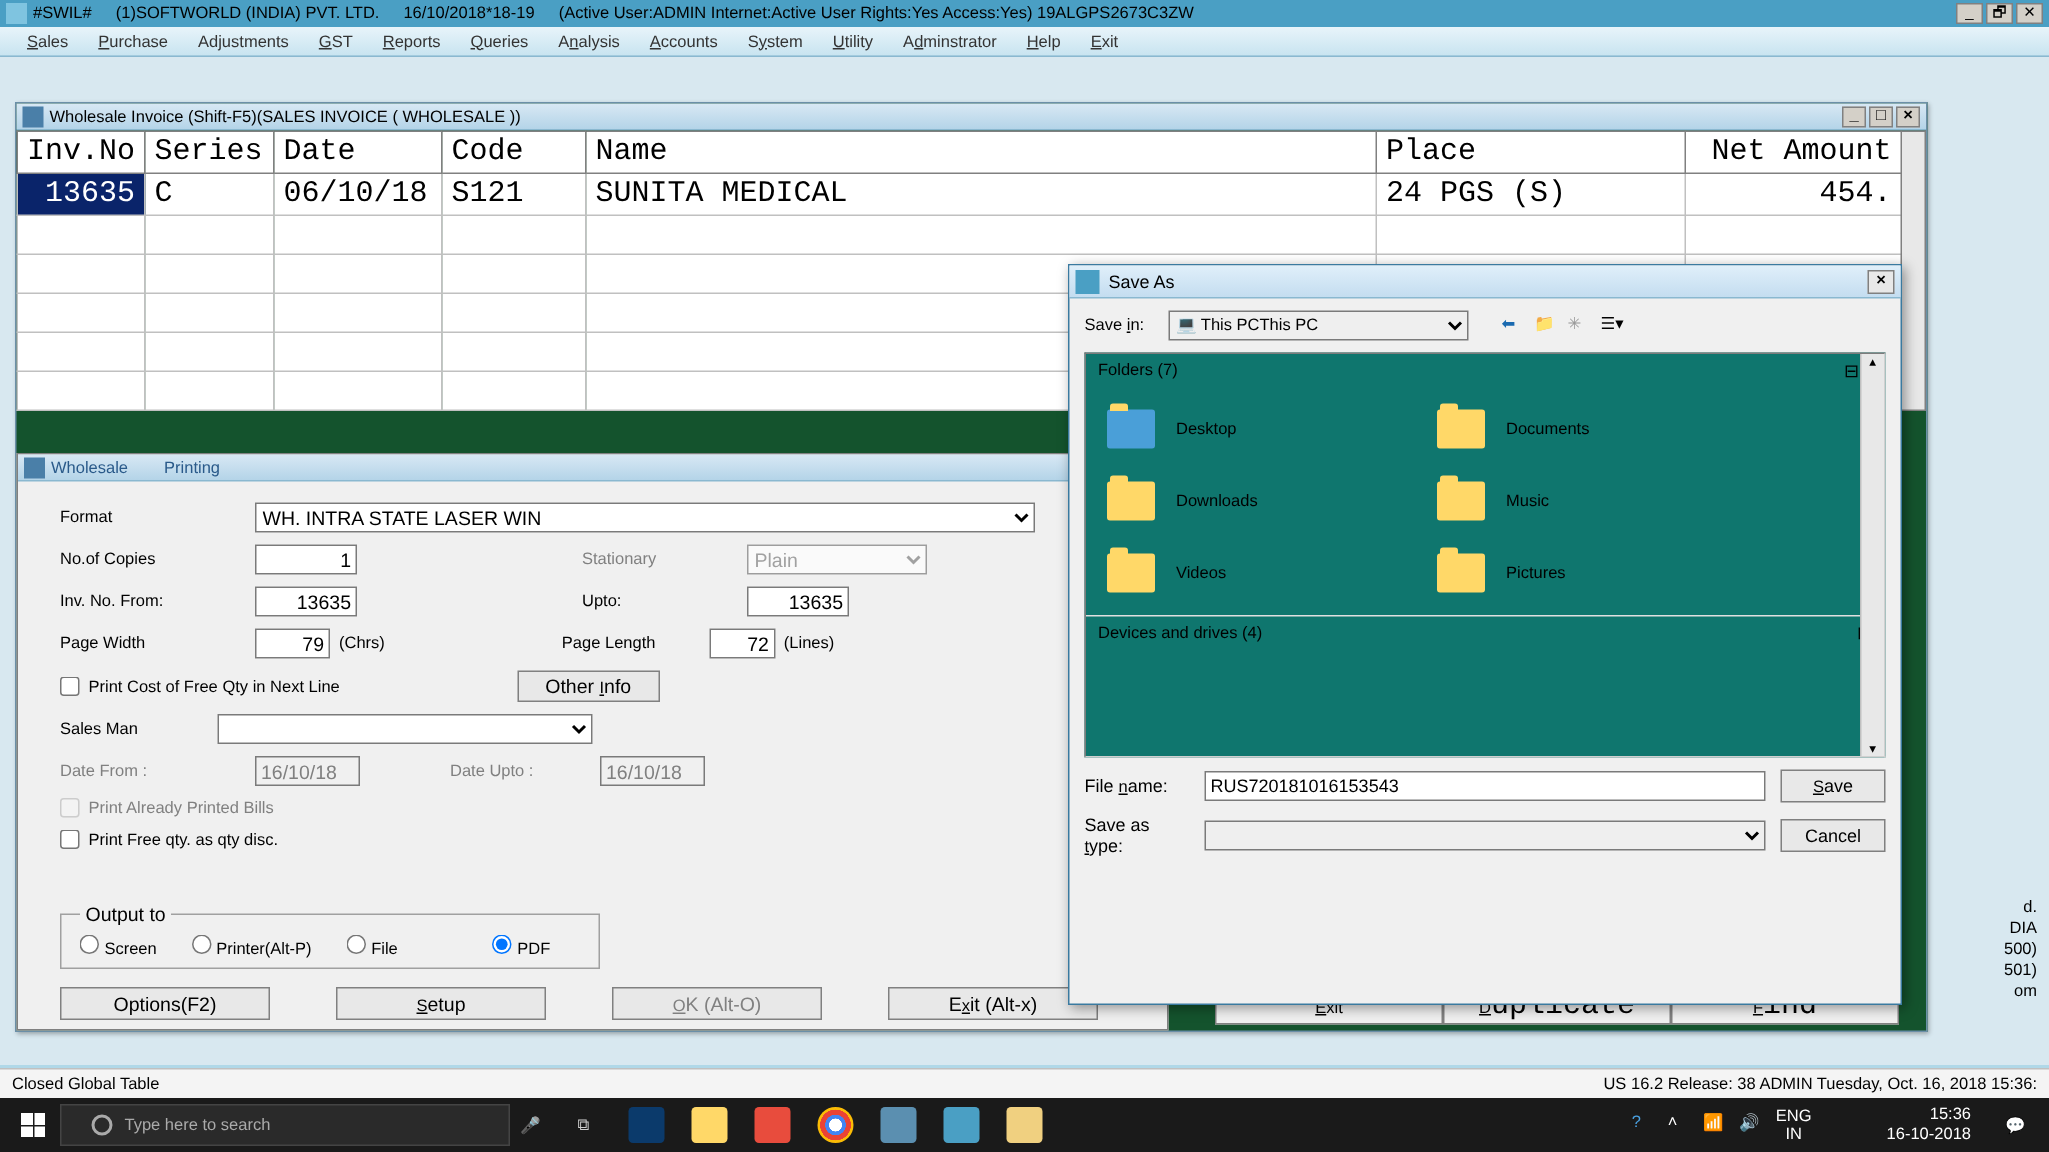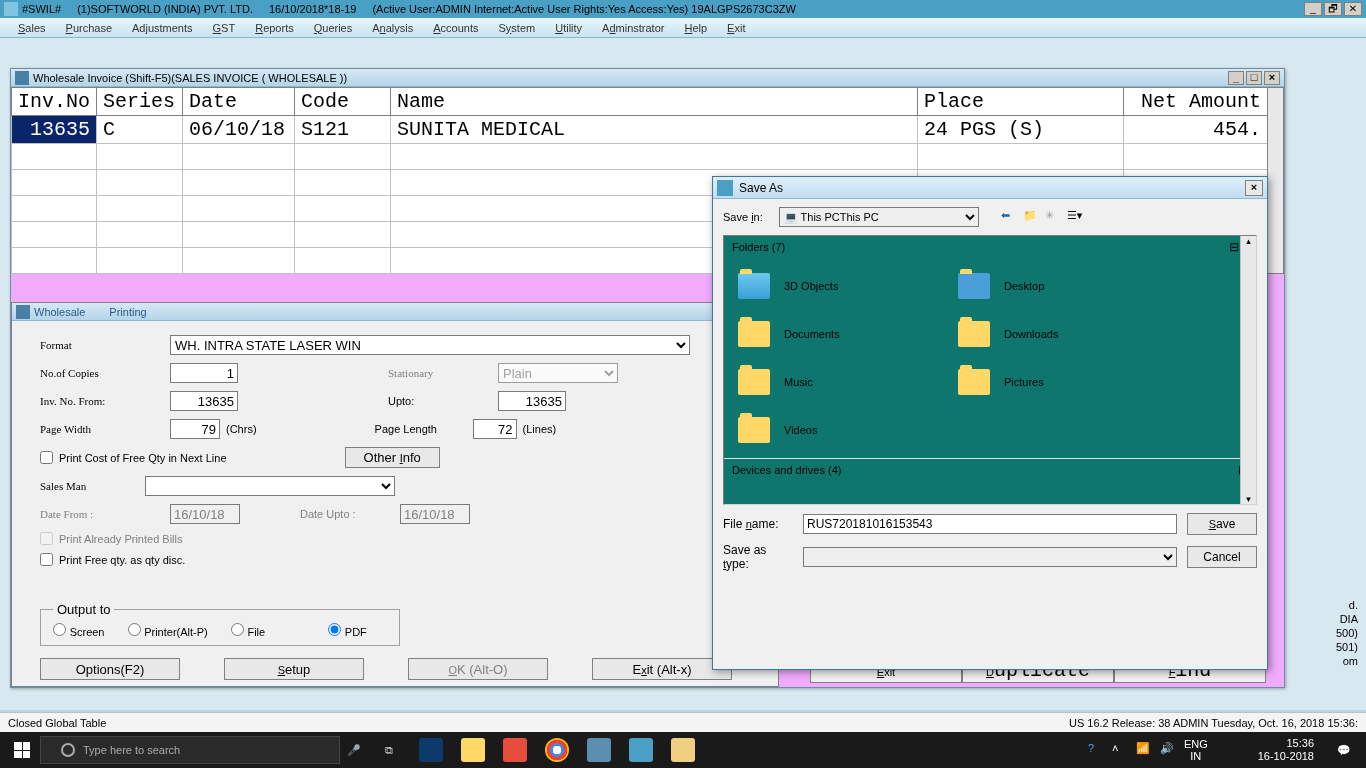--- a/index.html
+++ b/index.html
@@ -14,21 +14,21 @@
 
 
 .menubar { background: linear-gradient(#e8f4fa, #c8e4f0); height: 20px; display: flex; align-items: center; padding: 0 8px; border-bottom: 1px solid #8ab8d0; }
 .menubar .menuitem { padding: 2px 10px; color: #333; cursor: pointer; }
 .menubar .menuitem u { text-decoration: underline; }
 
 
 .workspace { position: absolute; top: 38px; left: 0; right: 0; bottom: 58px; background: #d8e8f0; }
 
 
-.invoice-window { position: absolute; top: 30px; left: 10px; width: 1275px; height: 620px; background: #f0abfc; border: 1px solid #6b8fa8; box-shadow: 1px 1px 3px rgba(0,0,0,0.3); }
+.invoice-window { position: absolute; top: 30px; left: 10px; width: 1275px; height: 620px; background: #14532d; border: 1px solid #6b8fa8; box-shadow: 1px 1px 3px rgba(0,0,0,0.3); }
 .invoice-window .wtitle { background: linear-gradient(#d8e8f4, #b4d4e8); height: 18px; display: flex; align-items: center; padding: 0 4px; border-bottom: 1px solid #8ab8d0; }
 .invoice-window .wtitle .wicon { width: 14px; height: 14px; background: #4a7fa8; margin-right: 4px; }
 .invoice-window .wtitle .wtxt { flex: 1; }
 .invoice-window .wtitle .wbtn { width: 16px; height: 14px; background: #d4d0c8; border: 1px solid #808080; margin-left: 2px; text-align: center; line-height: 10px; font-size: 11px; font-weight: bold; cursor: pointer; }
 
 
 .igrid { width: 100%; border-collapse: collapse; }
 .igrid th { font-family: 'Courier New', monospace; font-size: 20px; font-weight: normal; text-align: left; padding: 2px 6px; border: 1px solid #808080; background: #fff; height: 26px; }
 .igrid td { font-family: 'Courier New', monospace; font-size: 20px; padding: 2px 6px; border: 1px solid #c0c0c0; background: #fff; height: 26px; }
 .igrid td.amount, .igrid th.amount { text-align: right; }
@@ -38,21 +38,21 @@
 
 
 .print-panel { position: absolute; top: 233px; left: 0; width: 768px; height: 385px; background: #f0f0f0; border: 1px solid #808080; }
 .print-panel .ptitle { background: linear-gradient(#d8e8f4, #b4d4e8); height: 18px; display: flex; align-items: center; padding: 0 4px; border-bottom: 1px solid #8ab8d0; }
 .print-panel .ptitle .picon { width: 14px; height: 14px; background: #4a7fa8; margin-right: 4px; }
 .print-panel .ptitle .ptxt { color: #2a5a8a; font-weight: normal; }
 .print-panel .ptitle .ptxt2 { margin-left: 24px; color: #2a5a8a; }
 .print-body { padding: 14px 28px; font-size: 13px; }
 .print-body .row { display: flex; align-items: center; margin-bottom: 8px; }
 .print-body label { display: inline-block; }
-.print-body .lbl { width: 130px; font-family: Liberation Serif, serif; }
+.print-body .lbl { width: 130px; }
 .print-body input[type=text] { border: 1px solid #7a7a7a; padding: 1px 3px; font-size: 13px; background: #fff; height: 20px; }
 .print-body select { border: 1px solid #7a7a7a; font-size: 13px; background: #fff; height: 20px; }
 .print-body .disabled { color: #808080; }
 .print-body input.disabled { background: #f0f0f0; color: #808080; }
 .print-body .chk { margin-right: 6px; }
 .otherinfo-btn { border: 1px solid #808080; background: #e8e8e8; padding: 2px 18px; font-size: 13px; cursor: pointer; }
 .fieldset-output { border: 1px solid #a0a0a0; padding: 6px 12px; margin-top: 28px; display: inline-block; }
 .fieldset-output legend { padding: 0 4px; font-size: 13px; }
 .fieldset-output label { margin-right: 20px; font-size: 13px; }
 .print-btns { display: flex; gap: 44px; margin-top: 12px; }
@@ -334,26 +334,20 @@
     <span class="navicn">☰▾</span>
   </div>
   <div class="filepane">
     <div class="grp">
       <span>Folders (7)</span>
       <span><span class="collapse">⊟</span> <span>▴</span></span>
     </div>
     <div class="items">
       <div class="item">
           <span class="ficon">
-            <span class="folder" style="background:linear-gradient(#6ec8f0,#3a9fd8)"></span>
-          </span>
-          <span>3D Objects</span>
-        </div>
-      <div class="item">
-          <span class="ficon">
             <span class="folder" style="background:#4a9fd8"></span>
           </span>
           <span>Desktop</span>
         </div>
       <div class="item">
           <span class="ficon">
             <span class="folder"></span>
           </span>
           <span>Documents</span>
         </div>
@@ -366,27 +360,27 @@
       <div class="item">
           <span class="ficon">
             <span class="folder"></span>
           </span>
           <span>Music</span>
         </div>
       <div class="item">
           <span class="ficon">
             <span class="folder"></span>
           </span>
+          <span>Videos</span>
+        </div>
+      <div class="item">
+          <span class="ficon">
+            <span class="folder"></span>
+          </span>
           <span>Pictures</span>
-        </div>
-      <div class="item">
-          <span class="ficon">
-            <span class="folder"></span>
-          </span>
-          <span>Videos</span>
         </div>
     </div>
     <div class="grp" style="border-top:1px solid #e0e0e0">
       <span>Devices and drives (4)</span>
       <span class="collapse">⊟</span>
     </div>
     <div class="scroll-right">
         <div style="text-align:center;font-size:9px">▴</div>
         <div style="position:absolute;bottom:0;text-align:center;width:100%;font-size:9px">▾</div>
       </div>

